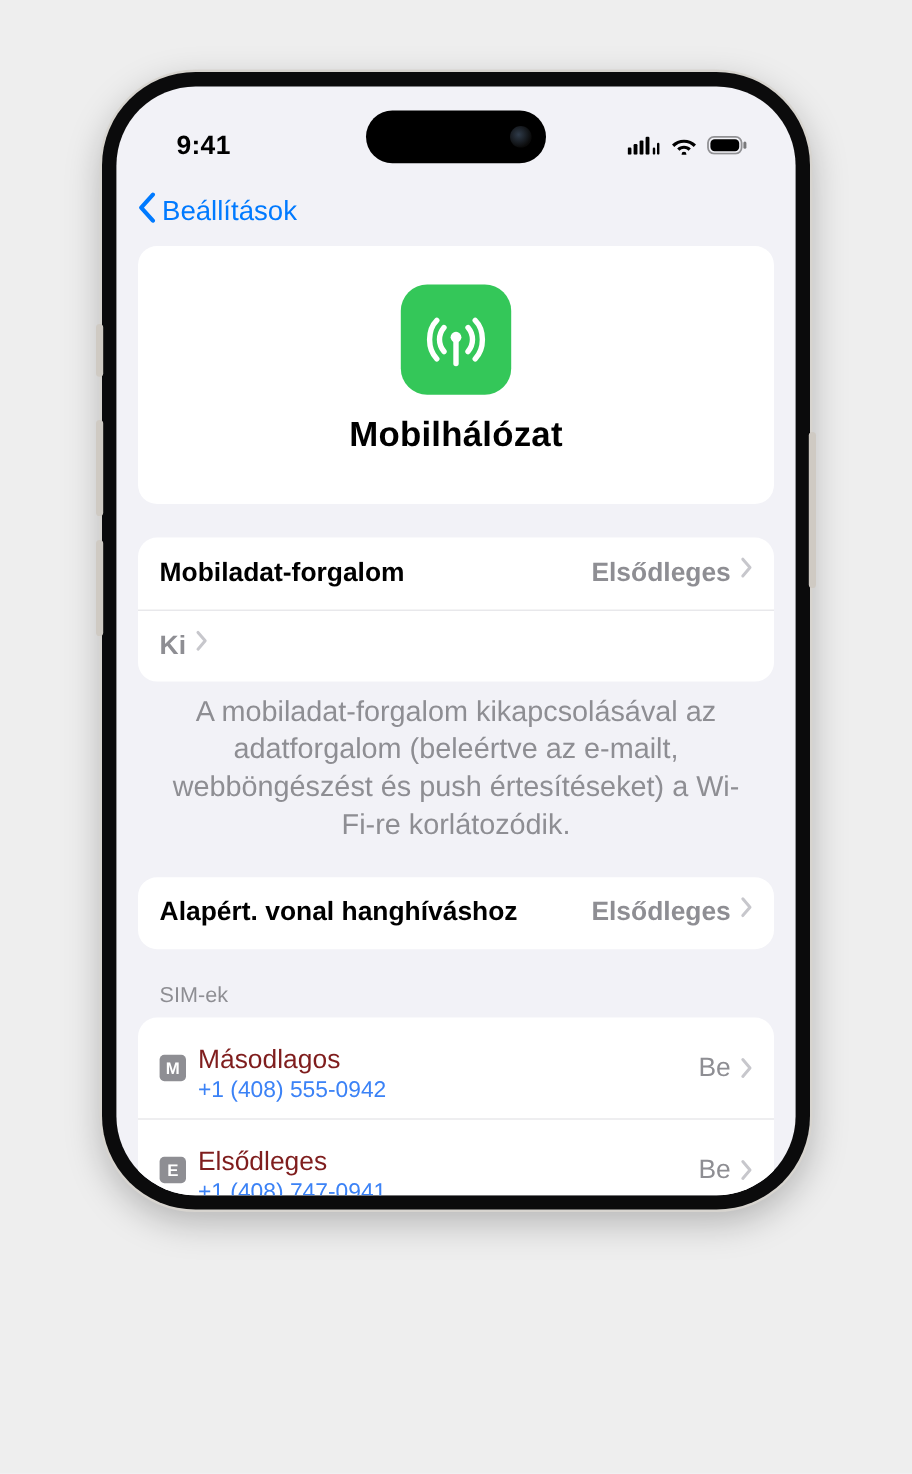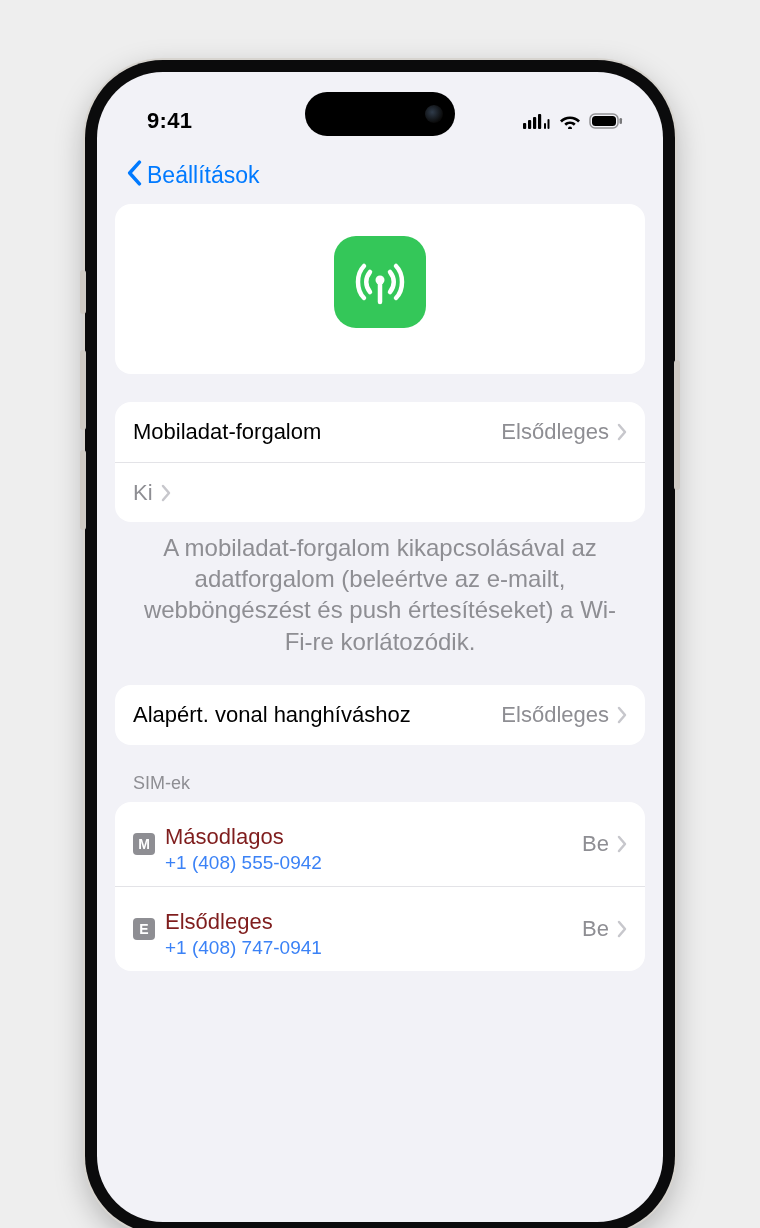--- a/index.html
+++ b/index.html
@@ -20,21 +20,21 @@
       border-radius: 78px;
       padding: 12px;
       box-shadow: 0 0 0 2px #d7d4cf, 0 10px 30px rgba(0,0,0,0.25);
       position: relative;
     }
     .screen {
       background: #f2f2f7;
       border-radius: 66px;
       overflow: hidden;
       position: relative;
-      height: 1150px;
+      height: 924px;
     }
     .notch {
       position: absolute;
       top: 20px;
       left: 50%;
       transform: translateX(-50%);
       width: 150px;
       height: 44px;
       background: #000;
       border-radius: 26px;
@@ -63,21 +63,21 @@
       letter-spacing: 0.3px;
     }
     .status-icons {
       display: flex;
       align-items: center;
       gap: 8px;
     }
     .nav-bar {
       display: flex;
       align-items: center;
-      padding: 10px 16px 14px 28px;
+      padding: 10px 16px 14px 16px;
     }
     .back-chevron {
       color: #007aff;
     }
     .back-label {
       color: #007aff;
       font-size: 23px;
       margin-left: 4px;
     }
     .content {
@@ -115,23 +115,23 @@
     .hero-more {
       color: #007aff;
       font-size: 21px;
       display: inline;
     }
     .group {
       margin-top: 28px;
     }
     .row {
       display: flex;
-      align-items: center;
       padding: 16px 18px;
       min-height: 60px;
+      font-weight: bold;
     }
     .row + .row { border-top: 1px solid #e3e3e7; }
     .row-label {
       font-size: 22px;
       color: #000;
       flex: 1;
     }
     .row-value {
       font-size: 22px;
       color: #8e8e93;
@@ -242,20 +242,21 @@
             <g stroke="#fff" stroke-width="4.5" fill="none" stroke-linecap="round">
               <path d="M14 14 C6 22 6 38 14 46"></path>
               <path d="M20 20 C15 26 15 34 20 40"></path>
               <path d="M46 14 C54 22 54 38 46 46"></path>
               <path d="M40 20 C45 26 45 34 40 40"></path>
             </g>
             <circle cx="30" cy="28" r="4.5" fill="#fff"></circle>
             <path d="M30 30 L30 50" stroke="#fff" stroke-width="4.5" stroke-linecap="round"></path>
           </svg>
         </div>
+        <div class="hero-title">Mobilhálózat</div>
       </div>
 
       <div class="group card">
         <div class="row">
           <div class="row-label">Mobiladat-forgalom</div>
           <div class="row-value">Elsődleges</div>
           <svg class="chevron" width="10" height="18" viewBox="0 0 10 18">
               <path d="M2 2 L8 9 L2 16" stroke="#c7c7cc" stroke-width="2.5" fill="none" stroke-linecap="round" stroke-linejoin="round"></path>
             </svg>
         </div>

